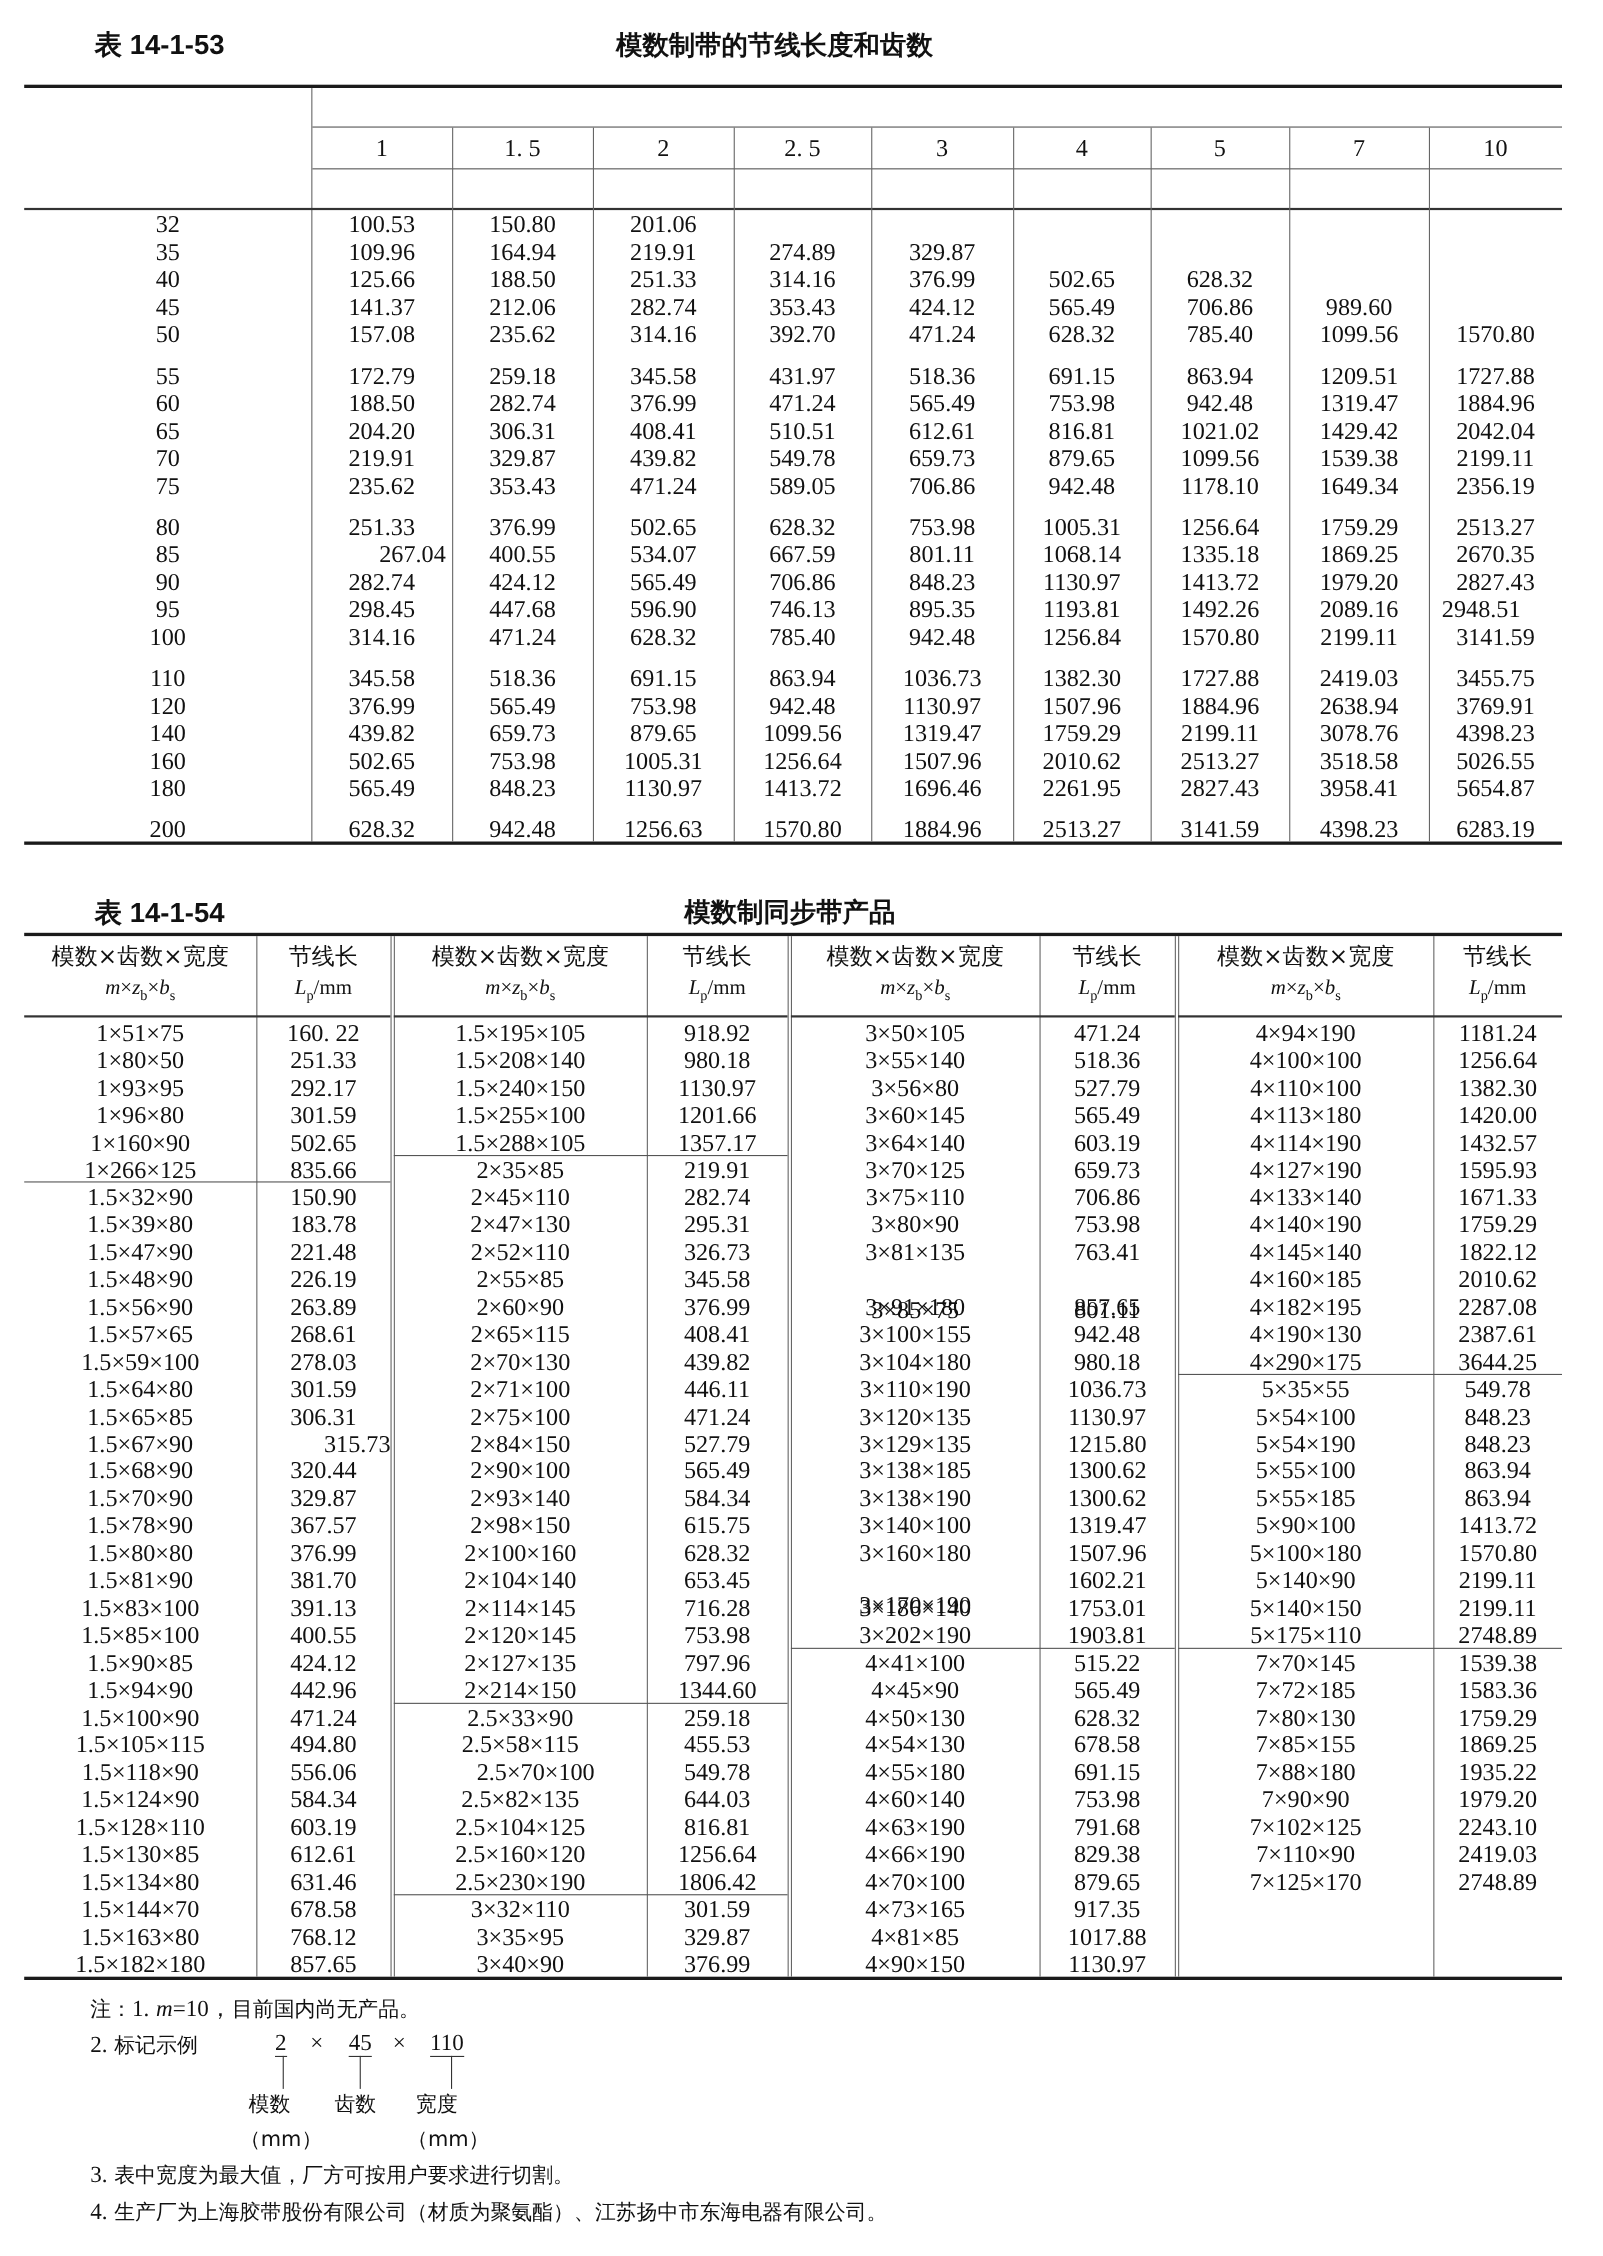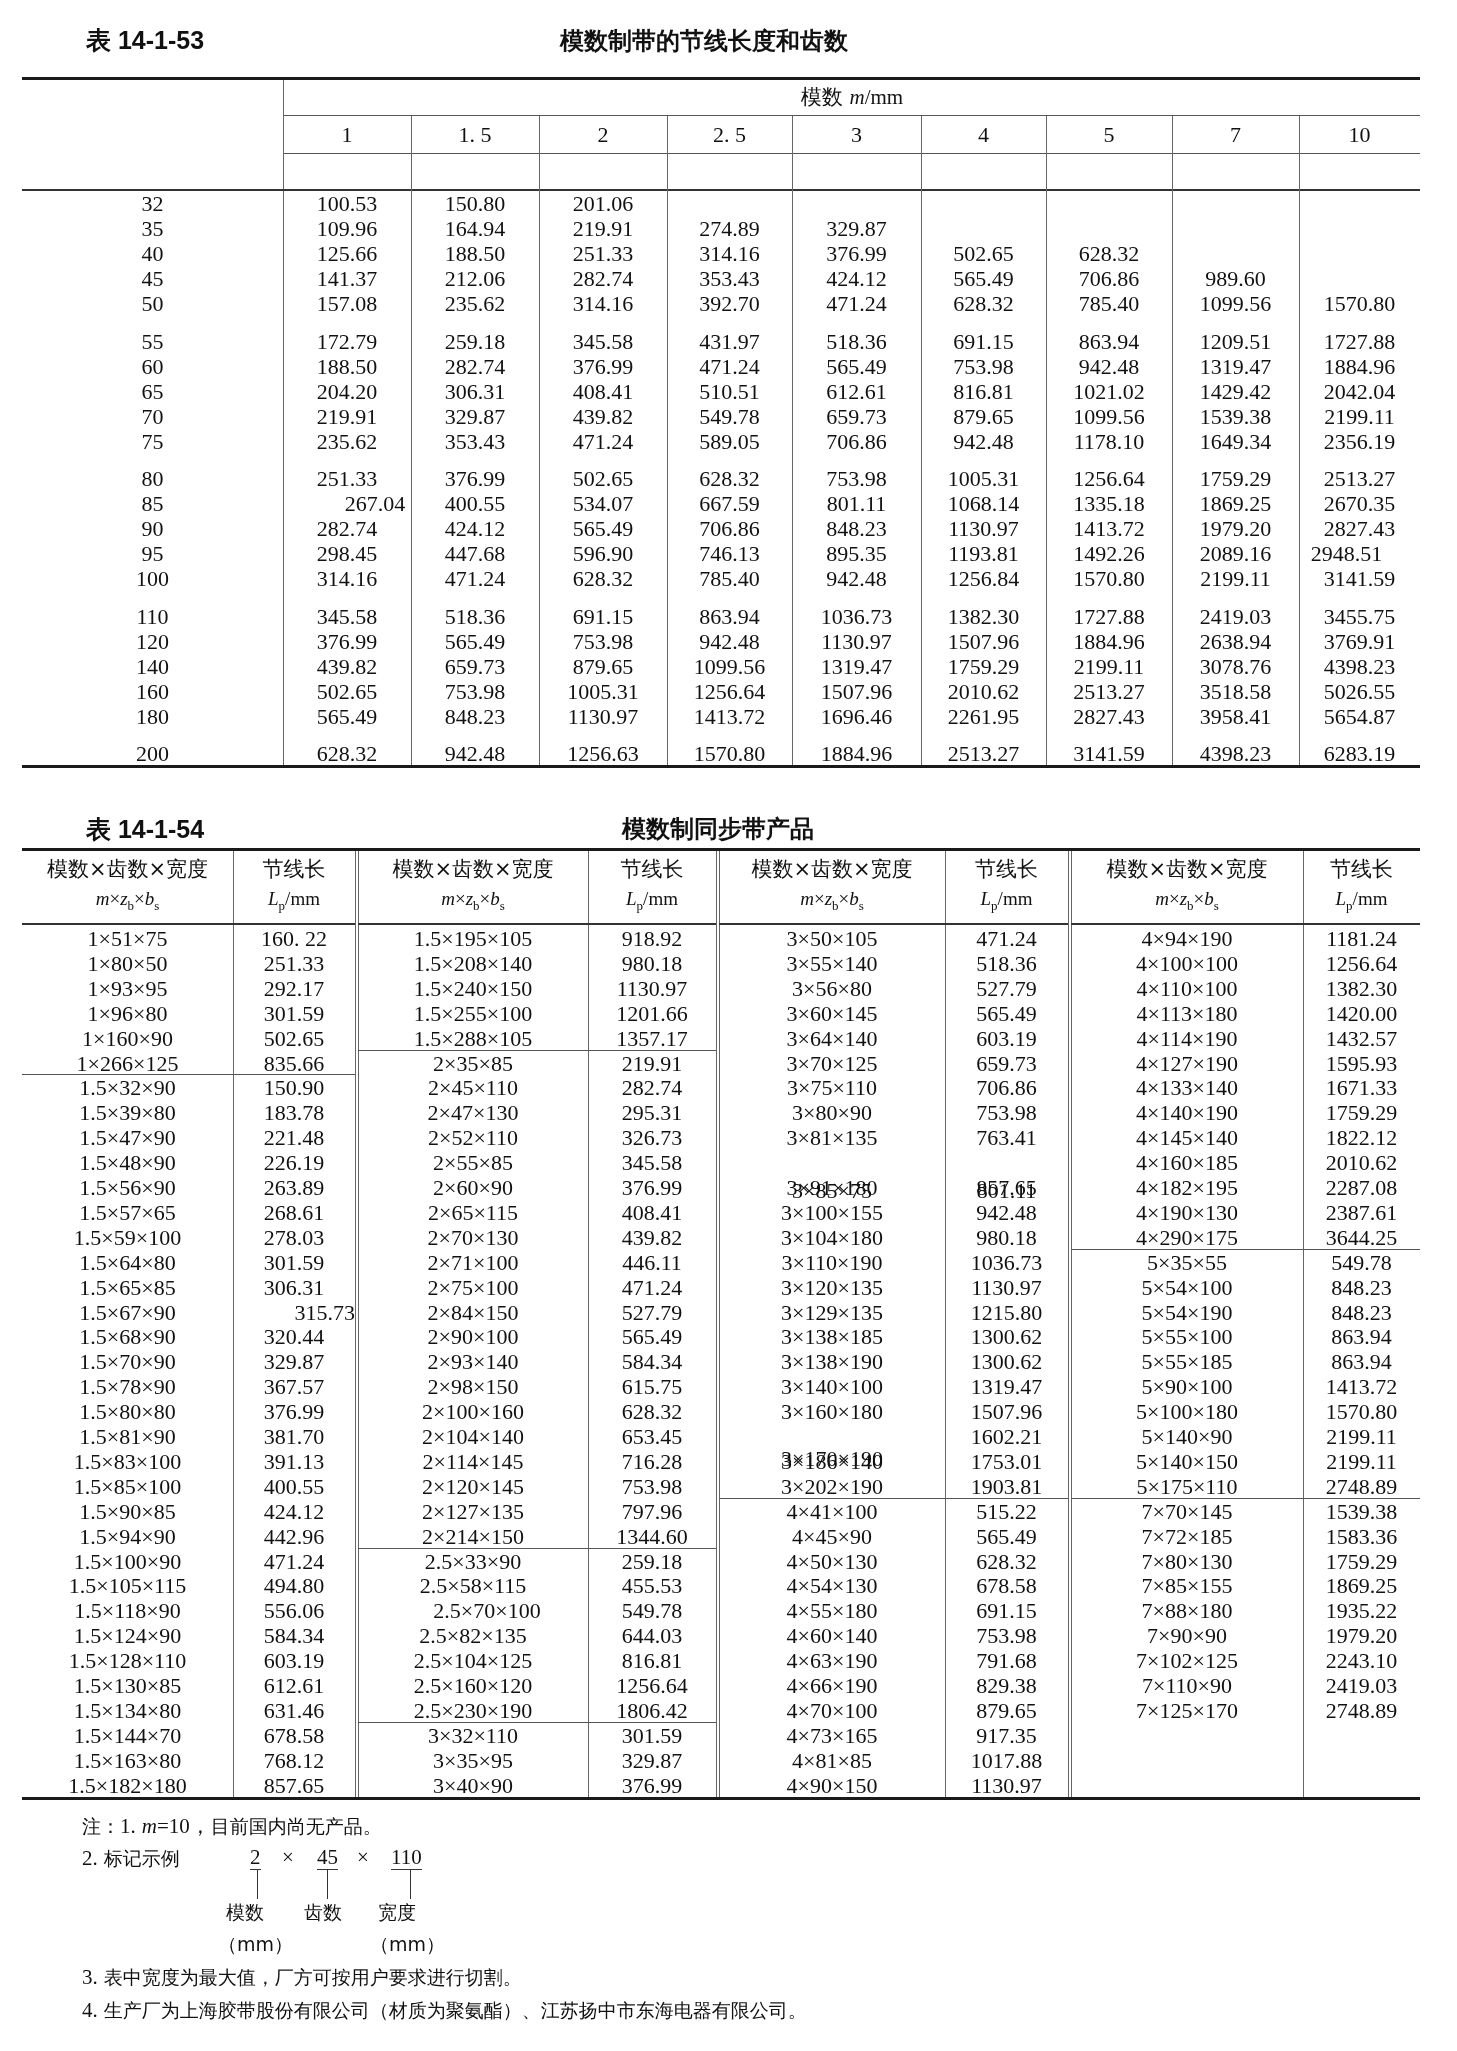--- a/index.html
+++ b/index.html
@@ -33,23 +33,20 @@
 </head>
 <body>
 
 <div class="abs tnum" style="left:86px; top:24px;">表 14-1-53</div>
 <div class="abs ttitle" style="left:560px; top:25px;">模数制带的节线长度和齿数</div>
 
 <div id="t1">
   <div class="rule-thick" style="left:0; top:0; width:1398px;"></div>
 
   <div class="vline" style="left:261px; top:3px; height:685px;"></div>
-  <div class="abs" style="left:262px; top:3px; width:1136px; height:34px; line-height:34px; text-align:center; font-size:21px;">
-    <span class="cjk">模数 </span><i>m</i><span>/mm</span>
-  </div>
   <div class="rule-thin" style="left:262px; top:38px; width:1136px;"></div>
   <div id="t1-modules" class="abs" style="left:0; top:39px; width:1398px; height:37px;">
       <div class="abs" style="left: 261px; width: 128px; top: 0px; height: 37px; line-height: 37px; text-align: center; font-size: 22px;">1</div>
       <div class="abs" style="left: 389px; width: 128px; top: 0px; height: 37px; line-height: 37px; text-align: center; font-size: 22px;">1. 5</div>
       <div class="abs" style="left: 517px; width: 128px; top: 0px; height: 37px; line-height: 37px; text-align: center; font-size: 22px;">2</div>
       <div class="abs" style="left: 645px; width: 125px; top: 0px; height: 37px; line-height: 37px; text-align: center; font-size: 22px;">2. 5</div>
       <div class="abs" style="left: 770px; width: 129px; top: 0px; height: 37px; line-height: 37px; text-align: center; font-size: 22px;">3</div>
       <div class="abs" style="left: 899px; width: 125px; top: 0px; height: 37px; line-height: 37px; text-align: center; font-size: 22px;">4</div>
       <div class="abs" style="left: 1024px; width: 126px; top: 0px; height: 37px; line-height: 37px; text-align: center; font-size: 22px;">5</div>
       <div class="abs" style="left: 1150px; width: 127px; top: 0px; height: 37px; line-height: 37px; text-align: center; font-size: 22px;">7</div>

